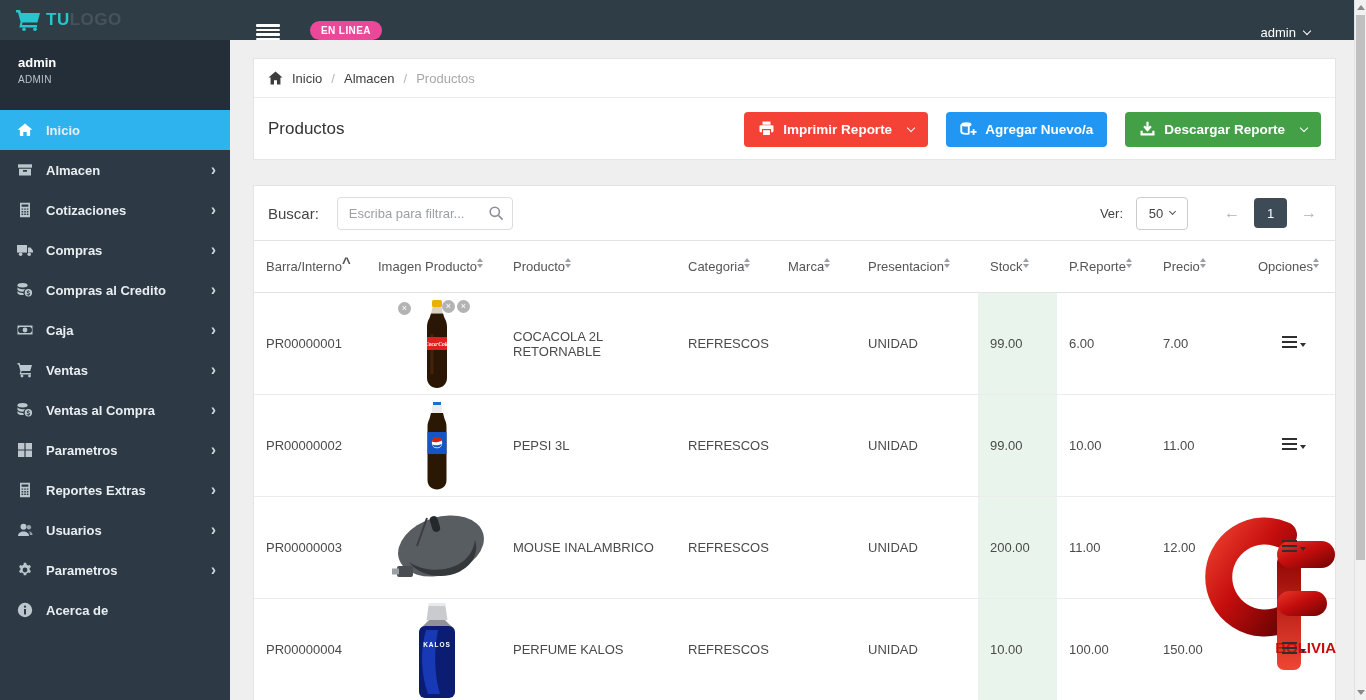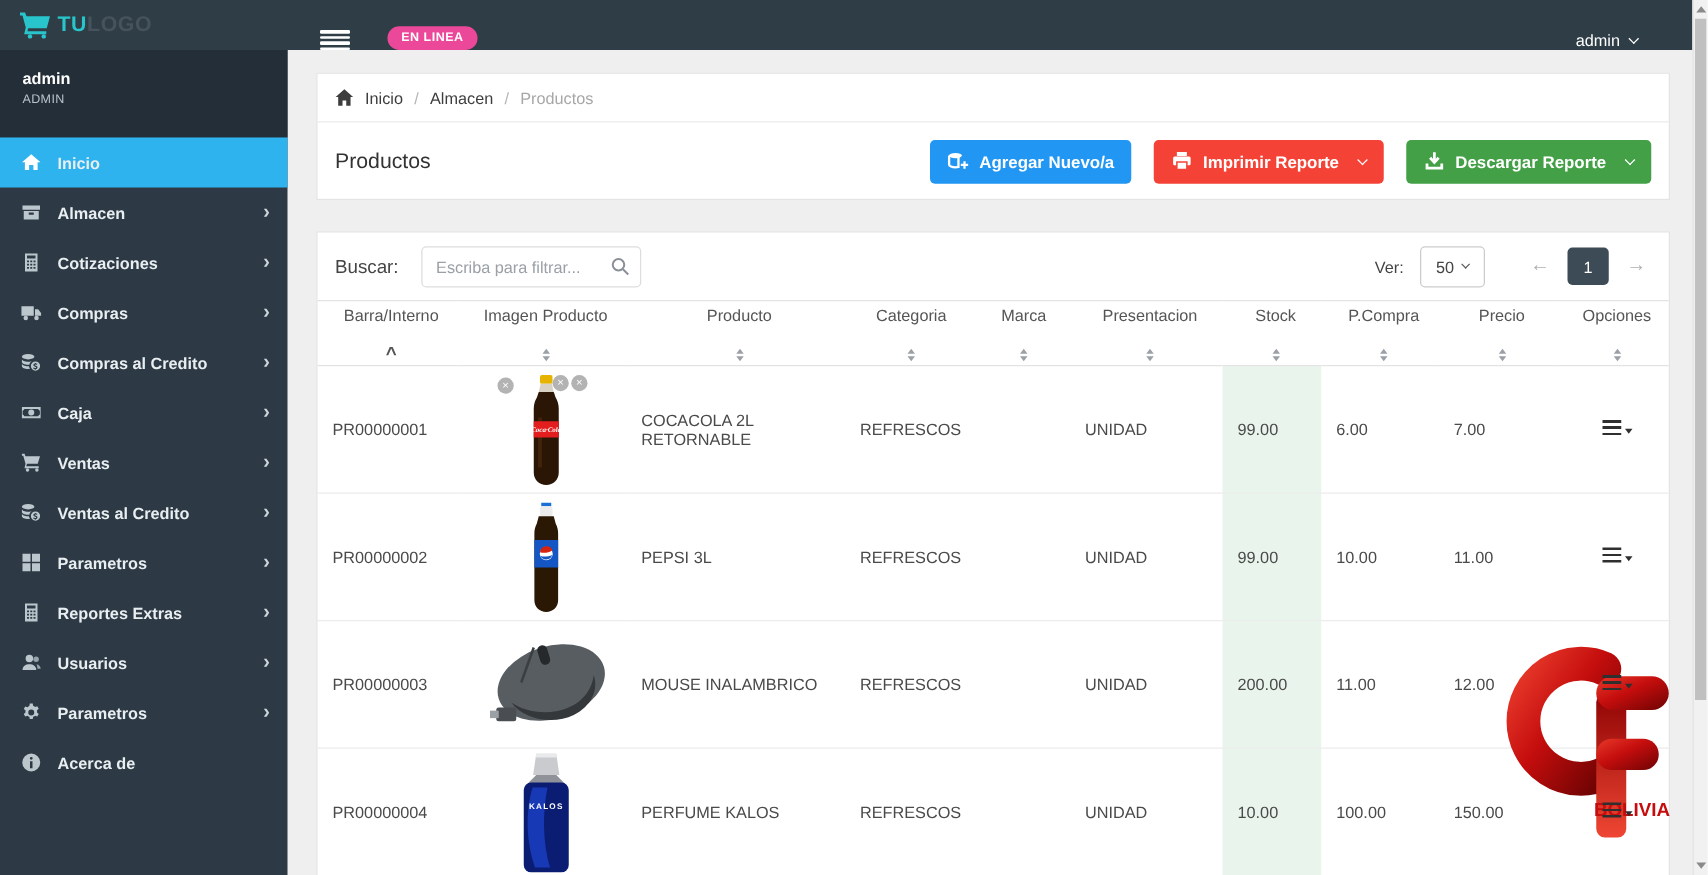--- a/index.html
+++ b/index.html
@@ -71,21 +71,21 @@
   .grid th { height:52px; border-top:1px solid #e3e3e3; border-bottom:1px solid #e3e3e3; font-size:13px; color:#555; font-weight:500; text-align:left; padding:0 6px 0 12px; vertical-align:middle; cursor:pointer; }
   .grid th:nth-child(1), .grid td:nth-child(1) { width:112px; }
   .grid th:nth-child(2), .grid td:nth-child(2) { width:135px; }
   .grid th:nth-child(3), .grid td:nth-child(3) { width:175px; }
   .grid th:nth-child(4), .grid td:nth-child(4) { width:100px; }
   .grid th:nth-child(5), .grid td:nth-child(5) { width:80px; }
   .grid th:nth-child(6), .grid td:nth-child(6) { width:122px; }
   .grid th:nth-child(7), .grid td:nth-child(7) { width:79px; }
   .grid th:nth-child(8), .grid td:nth-child(8) { width:94px; }
   .grid th:nth-child(9), .grid td:nth-child(9) { width:95px; }
-  .th-wrap { display:flex; align-items:center; gap:18px;flex-direction:column; }
+  .th-wrap { display:flex; align-items:flex-start; gap:0; }
   .th-label { white-space:normal; line-height:1.35; }
   .sort { display:inline-flex; flex-direction:column; gap:2px; flex:0 0 auto; }
   .sort .tri-up { width:0; height:0; border-left:3.5px solid transparent; border-right:3.5px solid transparent; border-bottom:4.5px solid #9aa0a6; }
   .sort .tri-dn { width:0; height:0; border-left:3.5px solid transparent; border-right:3.5px solid transparent; border-top:4.5px solid #9aa0a6; }
   .sort-caret { font-size:15px; font-weight:bold; color:#555; line-height:10px; }
   .grid td { height:101px; border-bottom:1px solid #ececec; font-size:13px; color:#4a4a4a; padding:0 6px 0 12px; vertical-align:middle; }
   td.stock { background:#e9f5ec; }
   td.c-opts { text-align:center; position:relative; z-index:6; }
   .opt-btn { display:inline-flex; align-items:flex-end; gap:3px; cursor:pointer; }
   .bars { width:15px; height:12px; background:linear-gradient(#2f2f2f 0 2px, transparent 2px 5px, #2f2f2f 5px 7px, transparent 7px 10px, #2f2f2f 10px 12px); }
@@ -220,21 +220,21 @@
   </div>
 
   <div class="side-item">
     <span class="s-icon">
           <svg viewBox="0 0 16 16" fill="currentColor">
             <ellipse cx="5.5" cy="3.3" rx="5" ry="2.2"></ellipse>
             <path d="M.5 5.1c0 1.2 2.3 2.2 5 2.2 1 0 2-.1 2.8-.4a4.7 4.7 0 0 0-1.9 2.9h-.9c-2.7 0-5-1-5-2.2zm0 3.6c0 1.2 2.3 2.2 5 2.2h.7c.1.8.4 1.5.9 2.1l-1.6.1c-2.7 0-5-1-5-2.2z"></path>
             <path fill-rule="evenodd" d="M11.4 7.1a3.7 3.7 0 1 1 0 7.4 3.7 3.7 0 0 1 0-7.4zm-.5 1.2v.5c-.7.1-1.2.6-1.2 1.2 0 .7.5 1 1.4 1.3.6.2.8.3.8.6s-.3.4-.7.4-1-.2-1.4-.4l-.3.9c.3.2.8.4 1.3.4v.6h.9v-.6c.8-.1 1.3-.6 1.3-1.3 0-.6-.4-1-1.3-1.3-.7-.2-.9-.4-.9-.6s.2-.4.6-.4.9.1 1.2.3l.3-.9a3 3 0 0 0-1.2-.3v-.4z"></path>
           </svg>
         </span>
-    <span class="s-label">Ventas al Credito</span>
+    <span class="s-label">Ventas al Compra</span>
     <span class="s-chevron">›</span>
   </div>
 
   <div class="side-item">
     <span class="s-icon">
           <svg viewBox="0 0 16 16" fill="currentColor">
             <path d="M1 1h6.4v6.4H1zM8.6 1H15v6.4H8.6zM1 8.6h6.4V15H1zm7.6 0H15V15H8.6z"></path>
           </svg>
         </span>
     <span class="s-label">Parametros</span>
@@ -297,40 +297,40 @@
       </span>
       <a class="crumb-link">Inicio</a>
       <span class="crumb-sep">/</span>
       <a class="crumb-link">Almacen</a>
       <span class="crumb-sep">/</span>
       <span class="crumb-current">Productos</span>
     </div>
     <div class="title-row">
       <h1 class="page-title">Productos</h1>
       <div class="actions">
-        <button class="btn btn-blue">
-          <span class="b-icon">
-            <svg viewBox="0 0 20 17">
-                <ellipse cx="7.5" cy="3.2" rx="6" ry="2.5" fill="#fff"></ellipse>
-                <path d="M1.5 3.2v8.3c0 1.5 2.7 2.7 6 2.7 1 0 2-.1 2.8-.3V3.2" fill="none" stroke="#fff" stroke-width="2.2"></path>
-                <path d="M12.5 12h7M16 8.5v7" stroke="#fff" stroke-width="2.1"></path>
-              </svg>
-          </span>
-          <span>Agregar Nuevo/a</span>
-        </button>
         <button class="btn btn-red">
           <span class="b-icon">
             <svg viewBox="0 0 16 16">
                 <path d="M4 0.5h8v3.2H4z" fill="#fff"></path>
                 <rect x="1" y="4.2" width="14" height="7" rx="1.2" fill="#fff"></rect>
                 <rect x="4" y="8.6" width="8" height="6" fill="#fff" stroke="#f44336" stroke-width="1.2"></rect>
               </svg>
           </span>
           <span>Imprimir Reporte</span>
           <span class="caret-down"></span>
+        </button>
+        <button class="btn btn-blue">
+          <span class="b-icon">
+            <svg viewBox="0 0 20 17">
+                <ellipse cx="7.5" cy="3.2" rx="6" ry="2.5" fill="#fff"></ellipse>
+                <path d="M1.5 3.2v8.3c0 1.5 2.7 2.7 6 2.7 1 0 2-.1 2.8-.3V3.2" fill="none" stroke="#fff" stroke-width="2.2"></path>
+                <path d="M12.5 12h7M16 8.5v7" stroke="#fff" stroke-width="2.1"></path>
+              </svg>
+          </span>
+          <span>Agregar Nuevo/a</span>
         </button>
         <button class="btn btn-green">
           <span class="b-icon">
             <svg viewBox="0 0 16 16">
                 <path d="M8 0.8v7.4M4.6 5.2 8 9l3.4-3.8" stroke="#fff" stroke-width="2.2" fill="none"></path>
                 <path d="M1 9.8v4.7h14V9.8h-2.2v2.5H3.2V9.8z" fill="#fff"></path>
               </svg>
           </span>
           <span>Descargar Reporte</span>
           <span class="caret-down"></span>
@@ -429,21 +429,21 @@
                 <span class="th-label">Stock</span>
                 <span class="sort">
                   <span class="tri-up"></span>
                   <span class="tri-dn"></span>
                 </span>
               </span>
             </th>
 
   <th>
               <span class="th-wrap">
-                <span class="th-label">P.Compra</span>
+                <span class="th-label">P.Reporte</span>
                 <span class="sort">
                   <span class="tri-up"></span>
                   <span class="tri-dn"></span>
                 </span>
               </span>
             </th>
 
   <th>
               <span class="th-wrap">
                 <span class="th-label">Precio</span>

